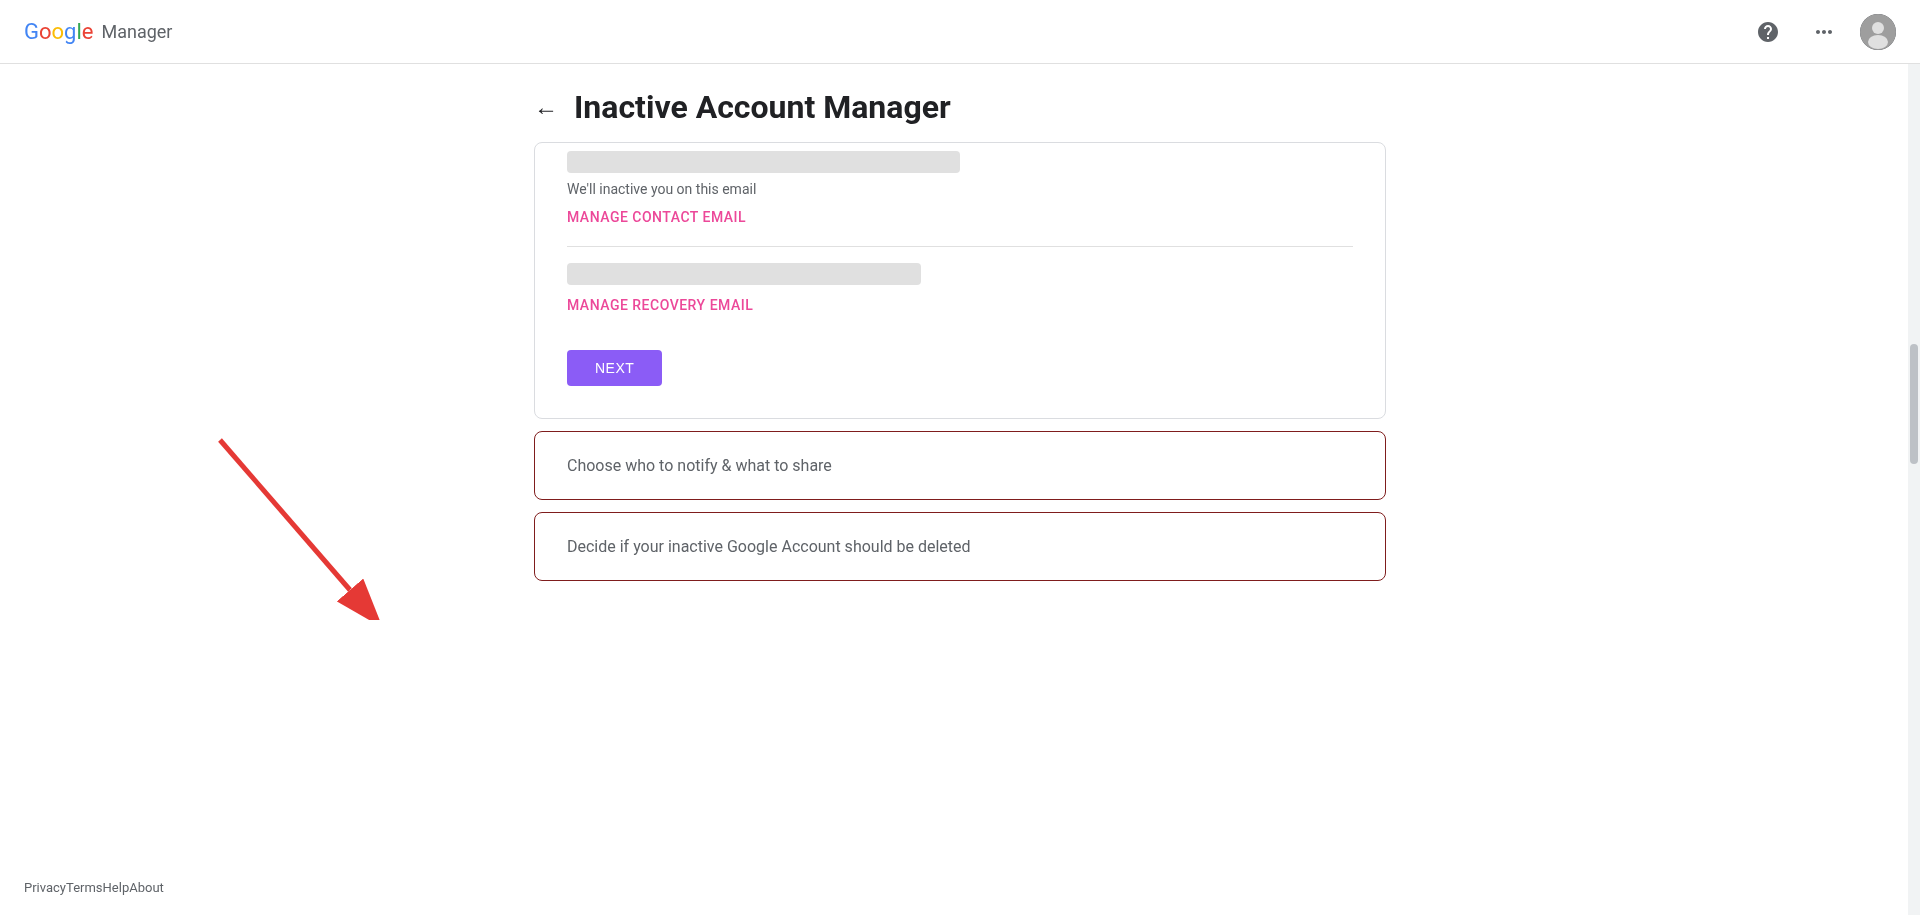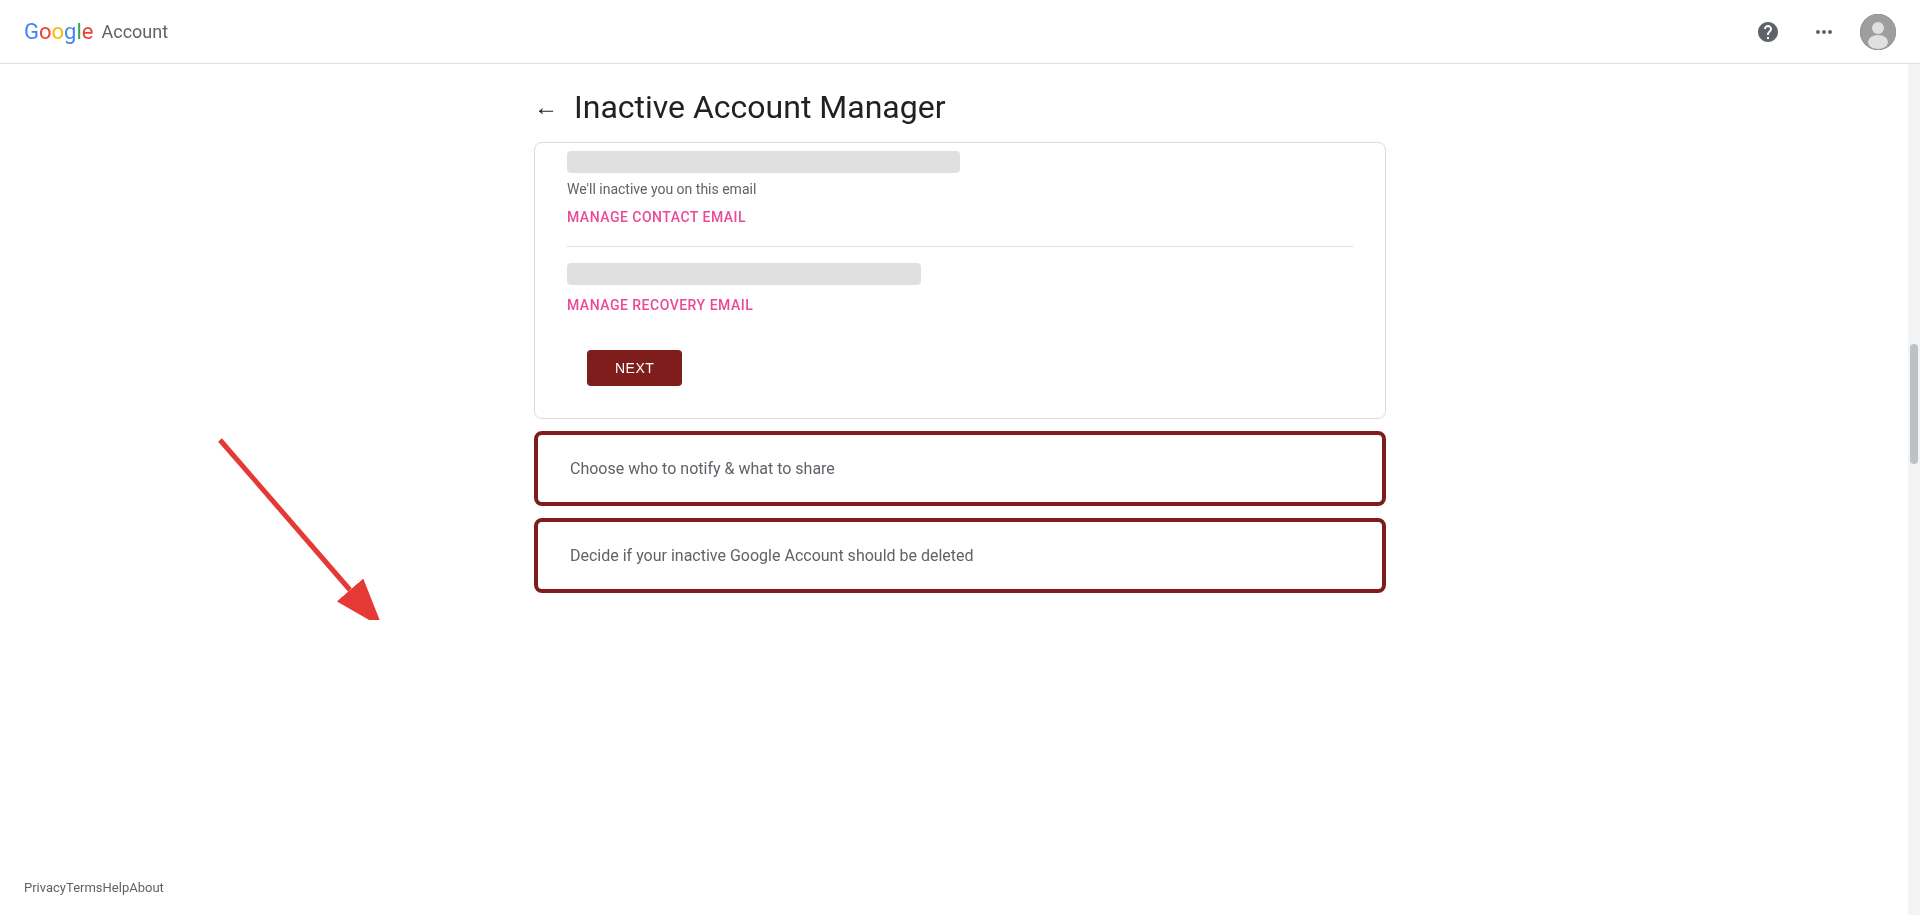--- a/index.html
+++ b/index.html
@@ -87,34 +87,34 @@
     .back-arrow {
       font-size: 24px;
       color: #202124;
       cursor: pointer;
       margin-right: 16px;
       display: flex;
       align-items: center;
     }
     .page-title {
       font-size: 32px;
-      font-weight: 400;
+      font-weight: 700;
       color: #202124;
     }
 
     
     .main-content {
       max-width: 900px;
       margin: 0 auto;
       padding: 0 24px;
     }
 
     
     .section-card {
-      border: 4px solid #7f1d1d;
+      border: 1px solid #7f1d1d;
       border-radius: 8px;
       margin-bottom: 12px;
       overflow: hidden;
     }
 
     
     .info-block {
       margin-bottom: 20px;
     }
     .blurred-bar {
@@ -134,32 +134,31 @@
       color: #ec4899;
       text-transform: uppercase;
       letter-spacing: 0.5px;
       cursor: pointer;
       text-decoration: none;
       display: inline-block;
       margin-top: 4px;
     }
 
     .next-btn {
-      background: #7f1d1d;
+      background: #8b5cf6;
       color: #fff;
       border: none;
       border-radius: 4px;
       padding: 10px 28px;
       font-size: 14px;
       font-weight: 500;
       letter-spacing: 0.5px;
       cursor: pointer;
       text-transform: uppercase;
       margin-top: 16px;
-      margin-left: 20px;
     }
 
     
     .section-collapsed {
       padding: 24px 32px;
       display: flex;
       align-items: center;
       cursor: pointer;
       color: #5f6368;
       font-size: 16px;
@@ -262,21 +261,21 @@
   <header class="header">
     <div class="header-left">
       <div class="google-logo">
         <span class="g-blue">G</span>
           <span class="g-red">o</span>
           <span class="g-yellow">o</span>
           <span class="g-blue">g</span>
           <span class="g-green">l</span>
           <span class="g-red">e</span>
       </div>
-      <span class="header-app-name">Account</span>
+      <span class="header-app-name">Manager</span>
     </div>
     <div class="header-right">
       <div class="header-icon" title="Help">
         <svg width="24" height="24" viewBox="0 0 24 24" fill="#5f6368">
             <path d="M12 2C6.48 2 2 6.48 2 12s4.48 10 10 10 10-4.48 10-10S17.52 2 12 2zm1 17h-2v-2h2v2zm2.07-7.75l-.9.92C13.45 12.9 13 13.5 13 15h-2v-.5c0-1.1.45-2.1 1.17-2.83l1.24-1.26c.37-.36.59-.86.59-1.41 0-1.1-.9-2-2-2s-2 .9-2 2H8c0-2.21 1.79-4 4-4s4 1.79 4 4c0 .88-.36 1.68-.93 2.25z"></path>
           </svg>
       </div>
       <div class="header-icon" title="Google apps">
         <svg width="24" height="24" viewBox="0 0 24 24" fill="#5f6368">
             <path d="M6 10c-1.1 0-2 .9-2 2s.9 2 2 2 2-.9 2-2-.9-2-2-2zm12 0c-1.1 0-2 .9-2 2s.9 2 2 2 2-.9 2-2-.9-2-2-2zm-6 0c-1.1 0-2 .9-2 2s.9 2 2 2 2-.9 2-2-.9-2-2-2z"></path>

